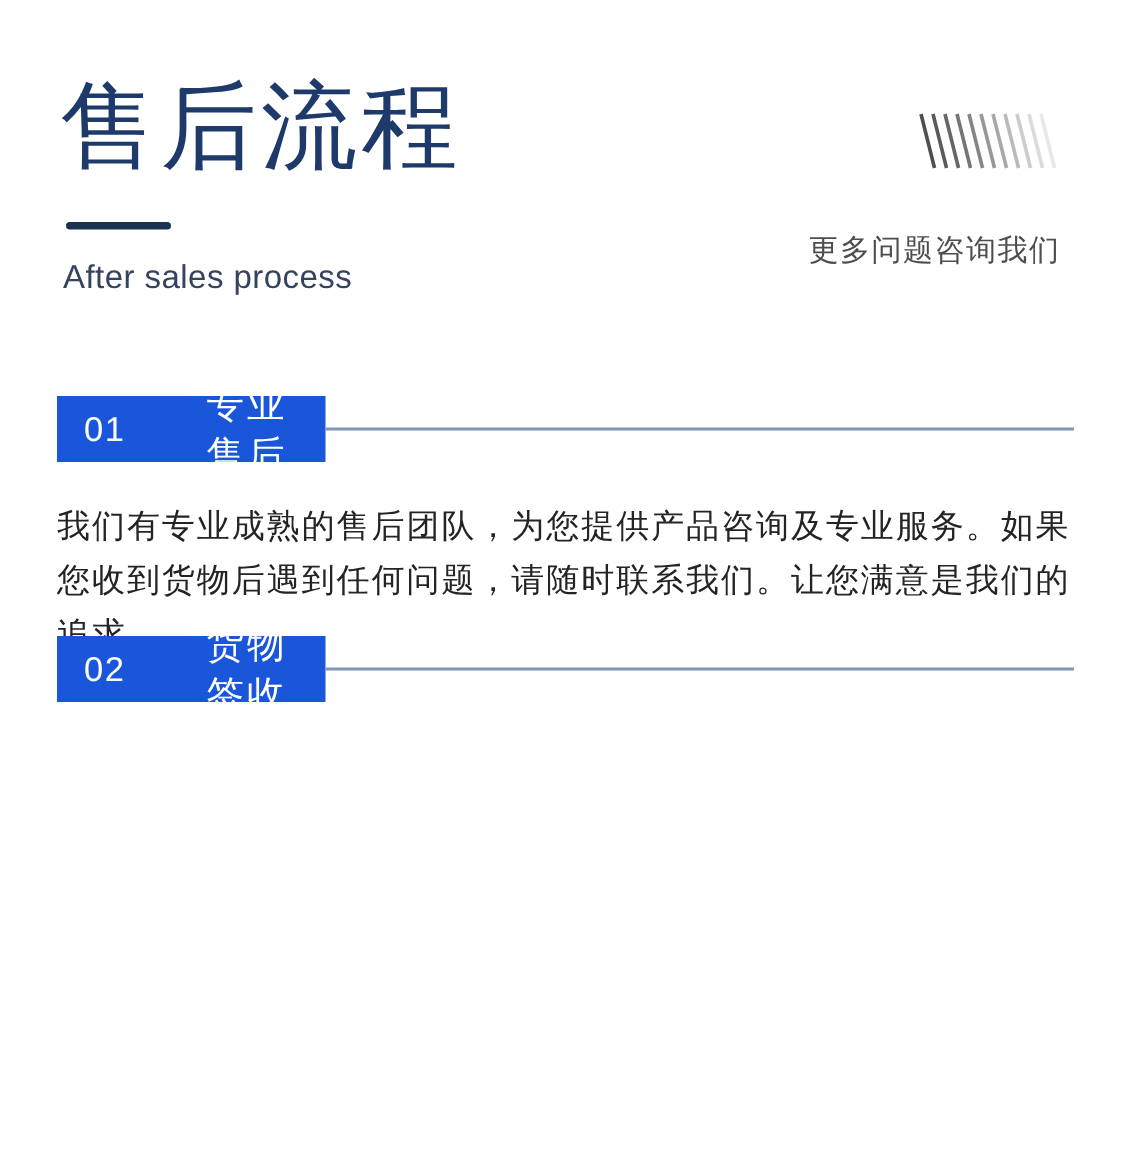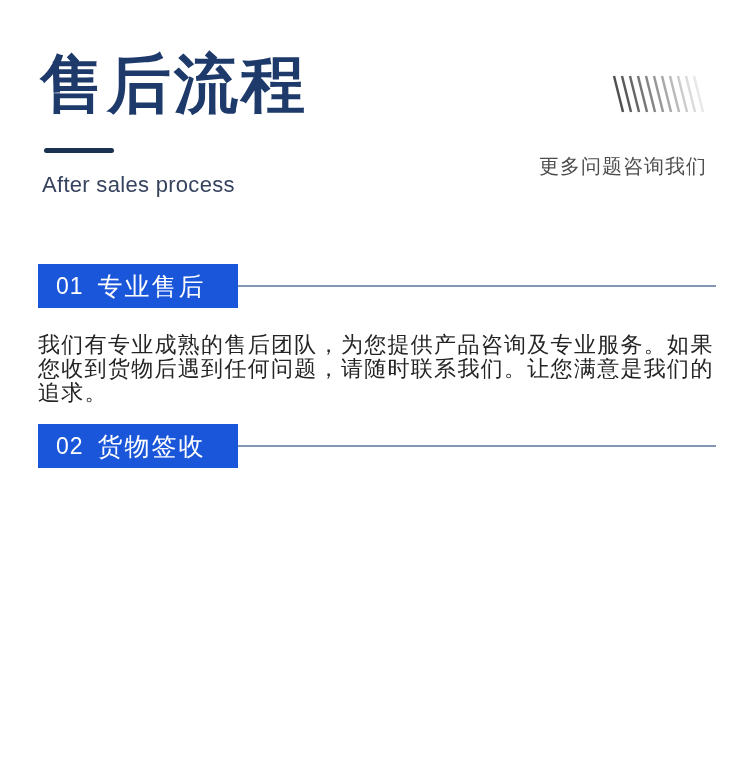--- a/index.html
+++ b/index.html
@@ -12,21 +12,21 @@
     color: #242424;
   }
   .page {
     position: absolute; inset: 0;
     background: #ffffff;
   }
 
   
   .main-title {
     position: absolute; left: 40px; top: 52px;
-    font-size: 64px; font-weight: 700;
+    font-size: 64px; font-weight: 400;
     letter-spacing: 3px;
     color: #1e3a6b;
     line-height: 1;
   }
   .title-underline {
     position: absolute; left: 44px; top: 148px;
     width: 70px; height: 5px;
     background: #1b3150;
     border-radius: 3px;
   }
@@ -54,25 +54,26 @@
   }
   .section-1 { top: 264px; }
   .section-2 { top: 424px; }
   .section-3 { top: 638px; }
 
   .section-header {
     display: flex; align-items: center;
   }
   .num-box {
     flex: 0 0 auto;
-    width: 200px; height: 44px;
+    width: 179px; height: 44px;
     background: #1a56da;
     color: #ffffff;
     display: flex; align-items: center;
     padding-left: 18px;
+    gap: 40px;
   }
   .num-box .num {
     font-size: 23px;
     font-weight: 500;
     letter-spacing: 1px;
   }
   .num-box .label {
     font-size: 25px;
     font-weight: 500;
     margin-left: 14px;
@@ -80,21 +81,21 @@
   }
   .header-line {
     flex: 1 1 auto;
     height: 2px;
     background: #8496b6;
   }
 
   .section-body {
     margin-top: 25px;
     font-size: 22px;
-    line-height: 24px;
+    line-height: 36px;
     letter-spacing: 1.3px;
     color: #242424;
     line-break: anywhere;
     word-break: break-all;
   }
 </style>
 </head>
 <body>
 
 <div class="page">

